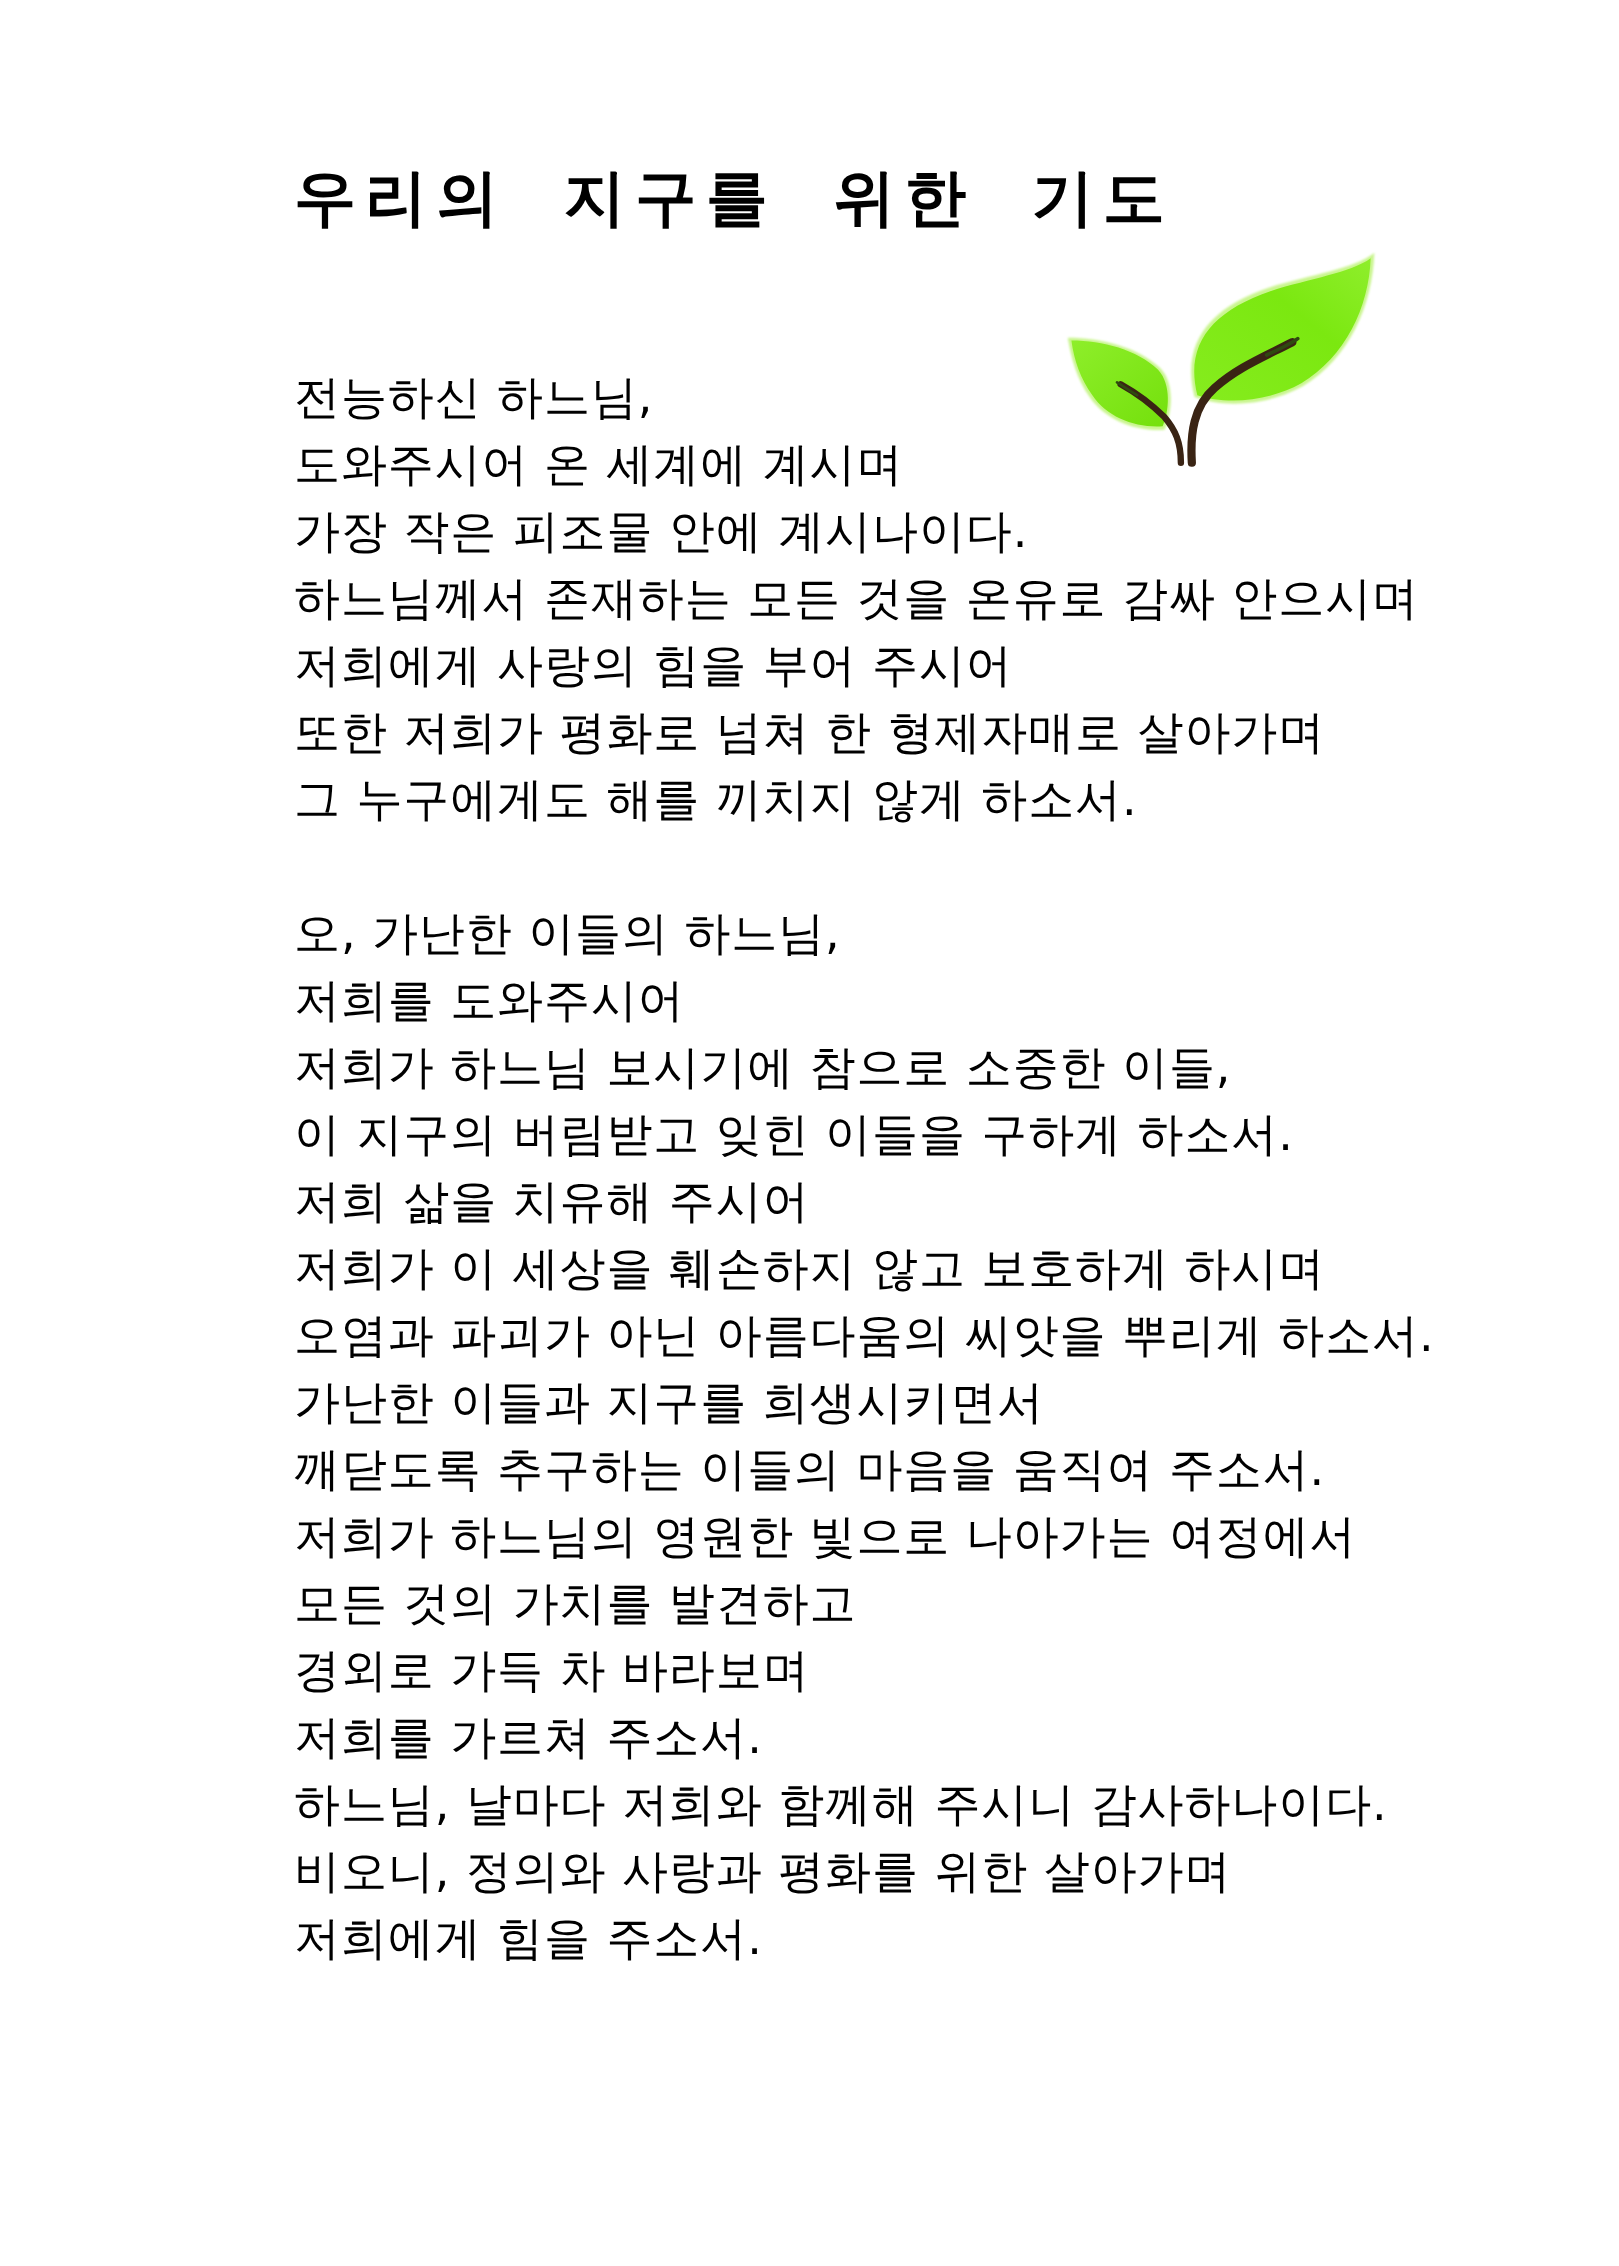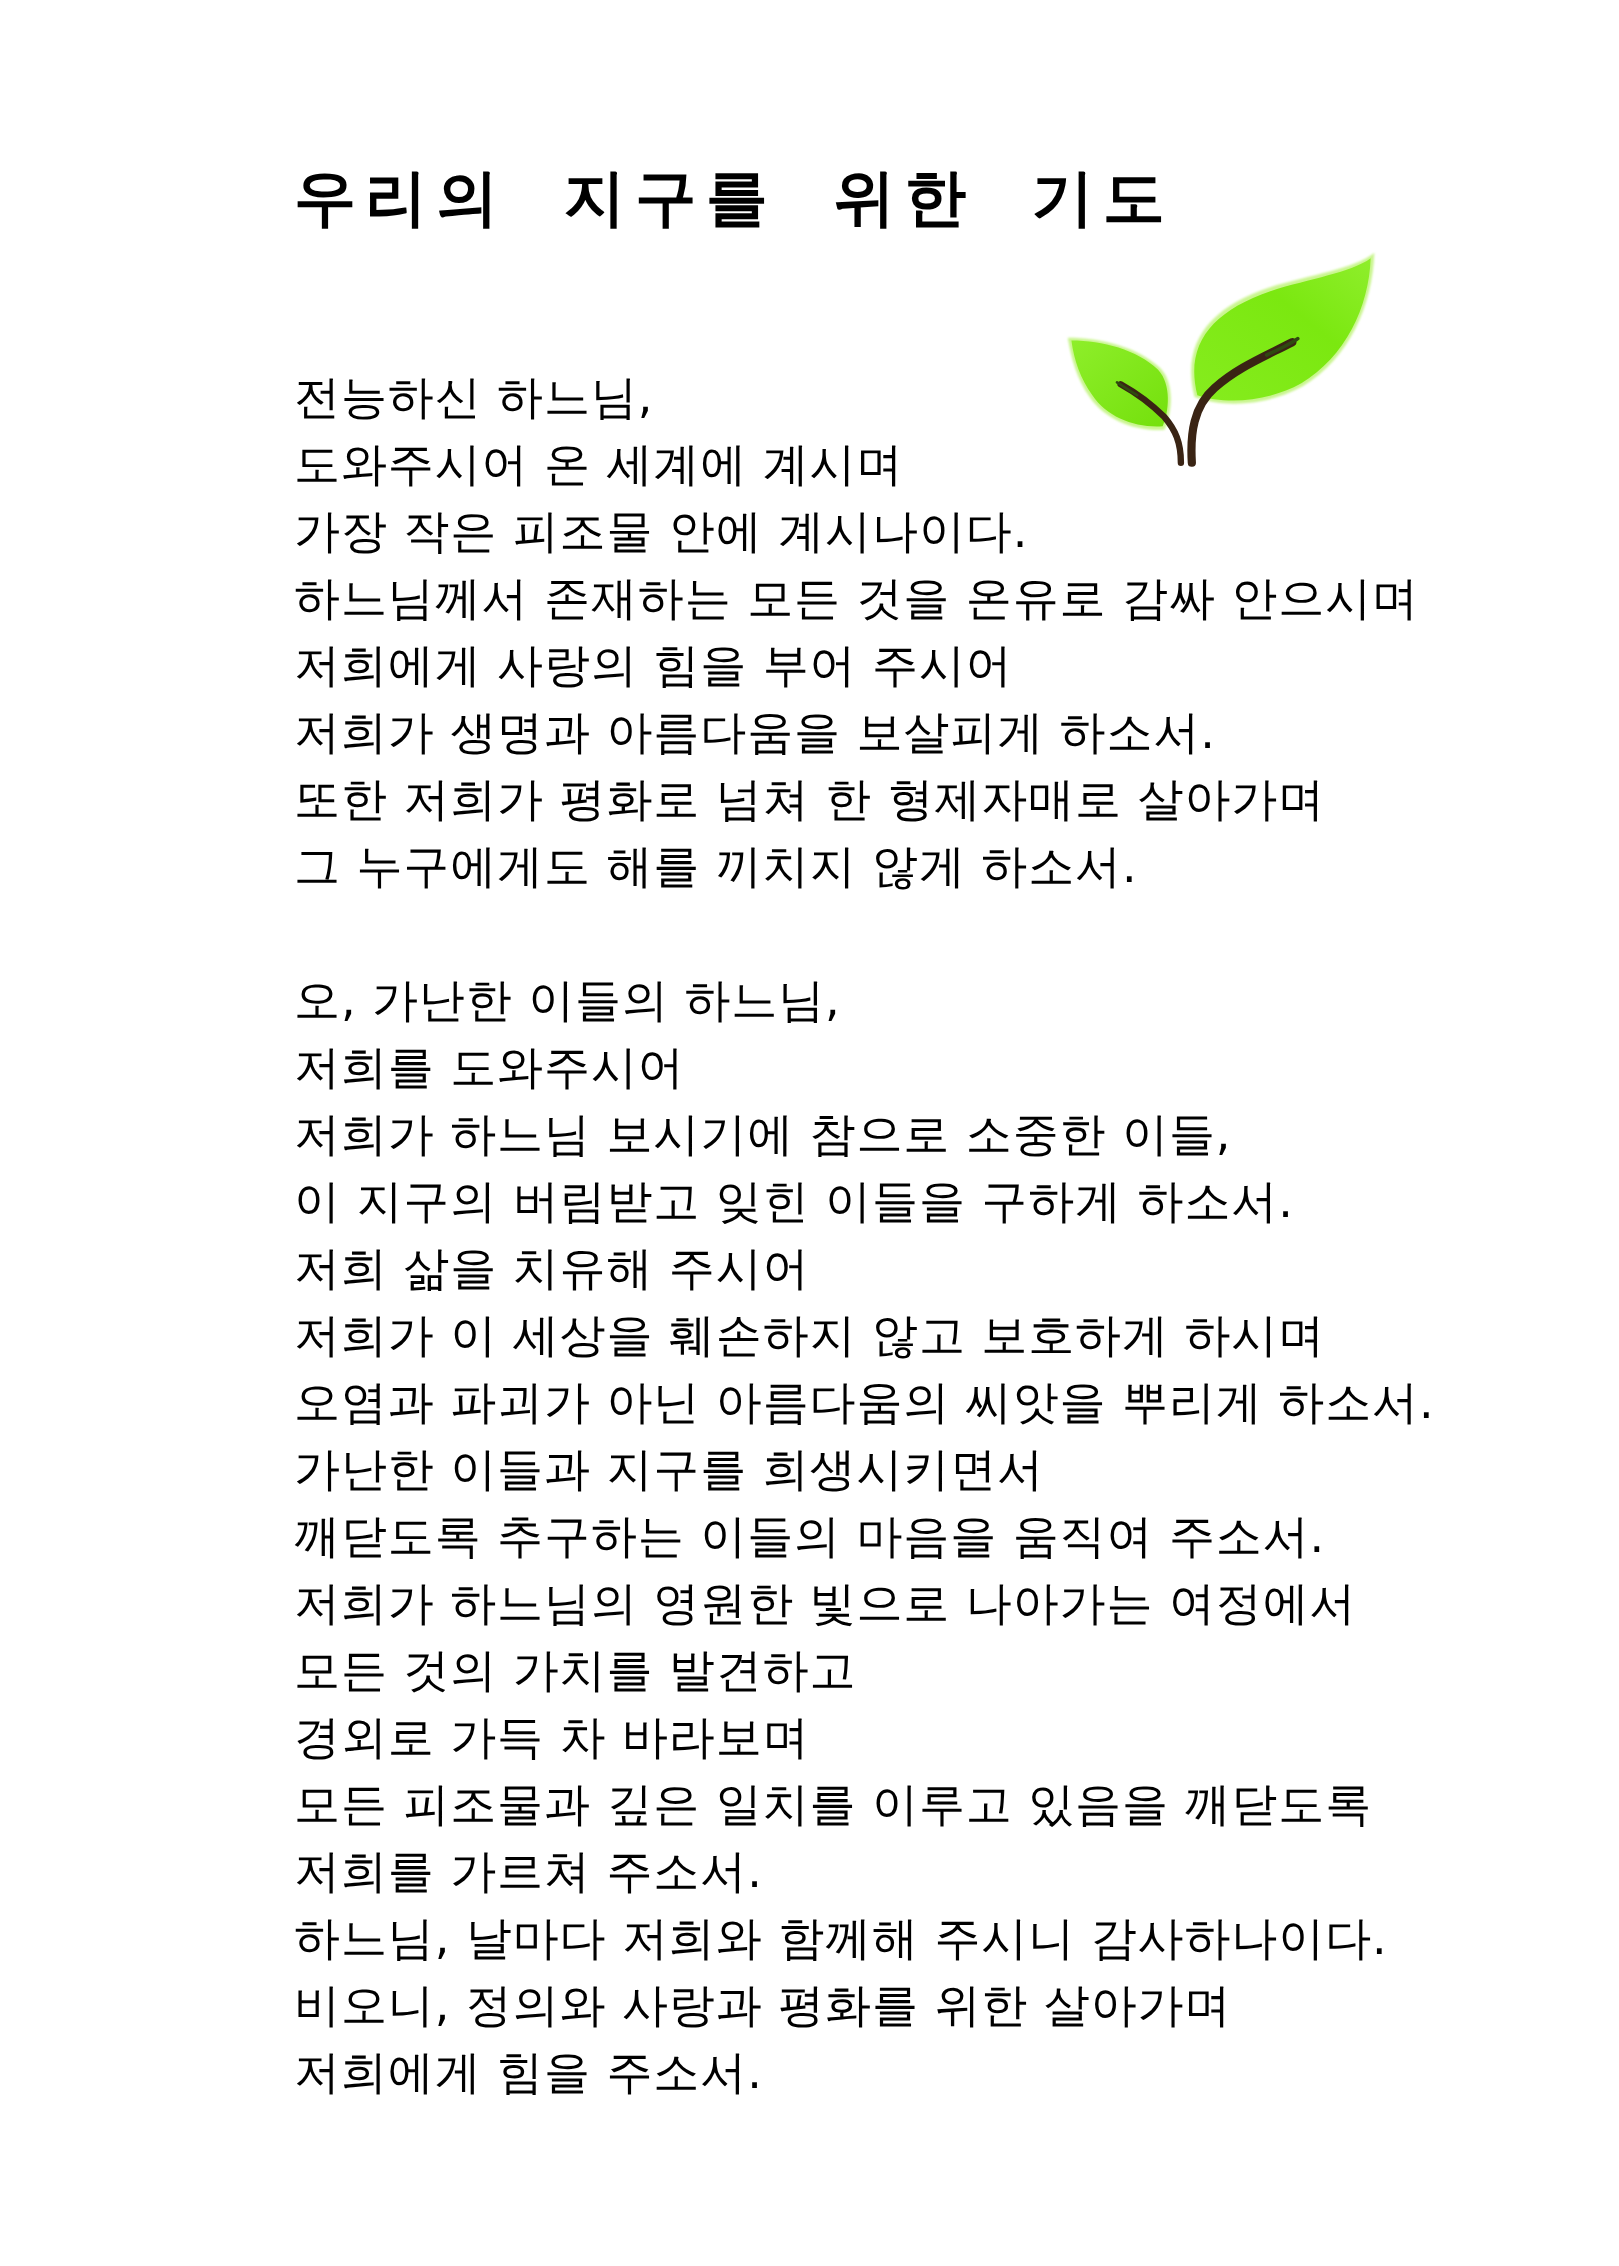--- a/index.html
+++ b/index.html
@@ -98,38 +98,36 @@
     </svg>
   </div>
 
   <div class="body-text">
     <div class="stanza">
       <span class="line">전능하신 하느님,</span>
       <span class="line">도와주시어 온 세계에 계시며</span>
       <span class="line">가장 작은 피조물 안에 계시나이다.</span>
       <span class="line">하느님께서 존재하는 모든 것을 온유로 감싸 안으시며</span>
       <span class="line">저희에게 사랑의 힘을 부어 주시어</span>
-      <span class="line">저희가 생명과 아름다움을 보살피게 하소서.</span>
       <span class="line">또한 저희가 평화로 넘쳐 한 형제자매로 살아가며</span>
       <span class="line">그 누구에게도 해를 끼치지 않게 하소서.</span>
     </div>
     <div class="stanza">
       <span class="line">오, 가난한 이들의 하느님,</span>
       <span class="line">저희를 도와주시어</span>
       <span class="line">저희가 하느님 보시기에 참으로 소중한 이들,</span>
       <span class="line">이 지구의 버림받고 잊힌 이들을 구하게 하소서.</span>
       <span class="line">저희 삶을 치유해 주시어</span>
       <span class="line">저희가 이 세상을 훼손하지 않고 보호하게 하시며</span>
       <span class="line">오염과 파괴가 아닌 아름다움의 씨앗을 뿌리게 하소서.</span>
       <span class="line">가난한 이들과 지구를 희생시키면서</span>
       <span class="line">깨닫도록 추구하는 이들의 마음을 움직여 주소서.</span>
       <span class="line">저희가 하느님의 영원한 빛으로 나아가는 여정에서</span>
       <span class="line">모든 것의 가치를 발견하고</span>
       <span class="line">경외로 가득 차 바라보며</span>
-      <span class="line">모든 피조물과 깊은 일치를 이루고 있음을 깨닫도록</span>
       <span class="line">저희를 가르쳐 주소서.</span>
       <span class="line">하느님, 날마다 저희와 함께해 주시니 감사하나이다.</span>
       <span class="line">비오니, 정의와 사랑과 평화를 위한 살아가며</span>
       <span class="line">저희에게 힘을 주소서.</span>
     </div>
   </div>
 
 </div>
 
 

